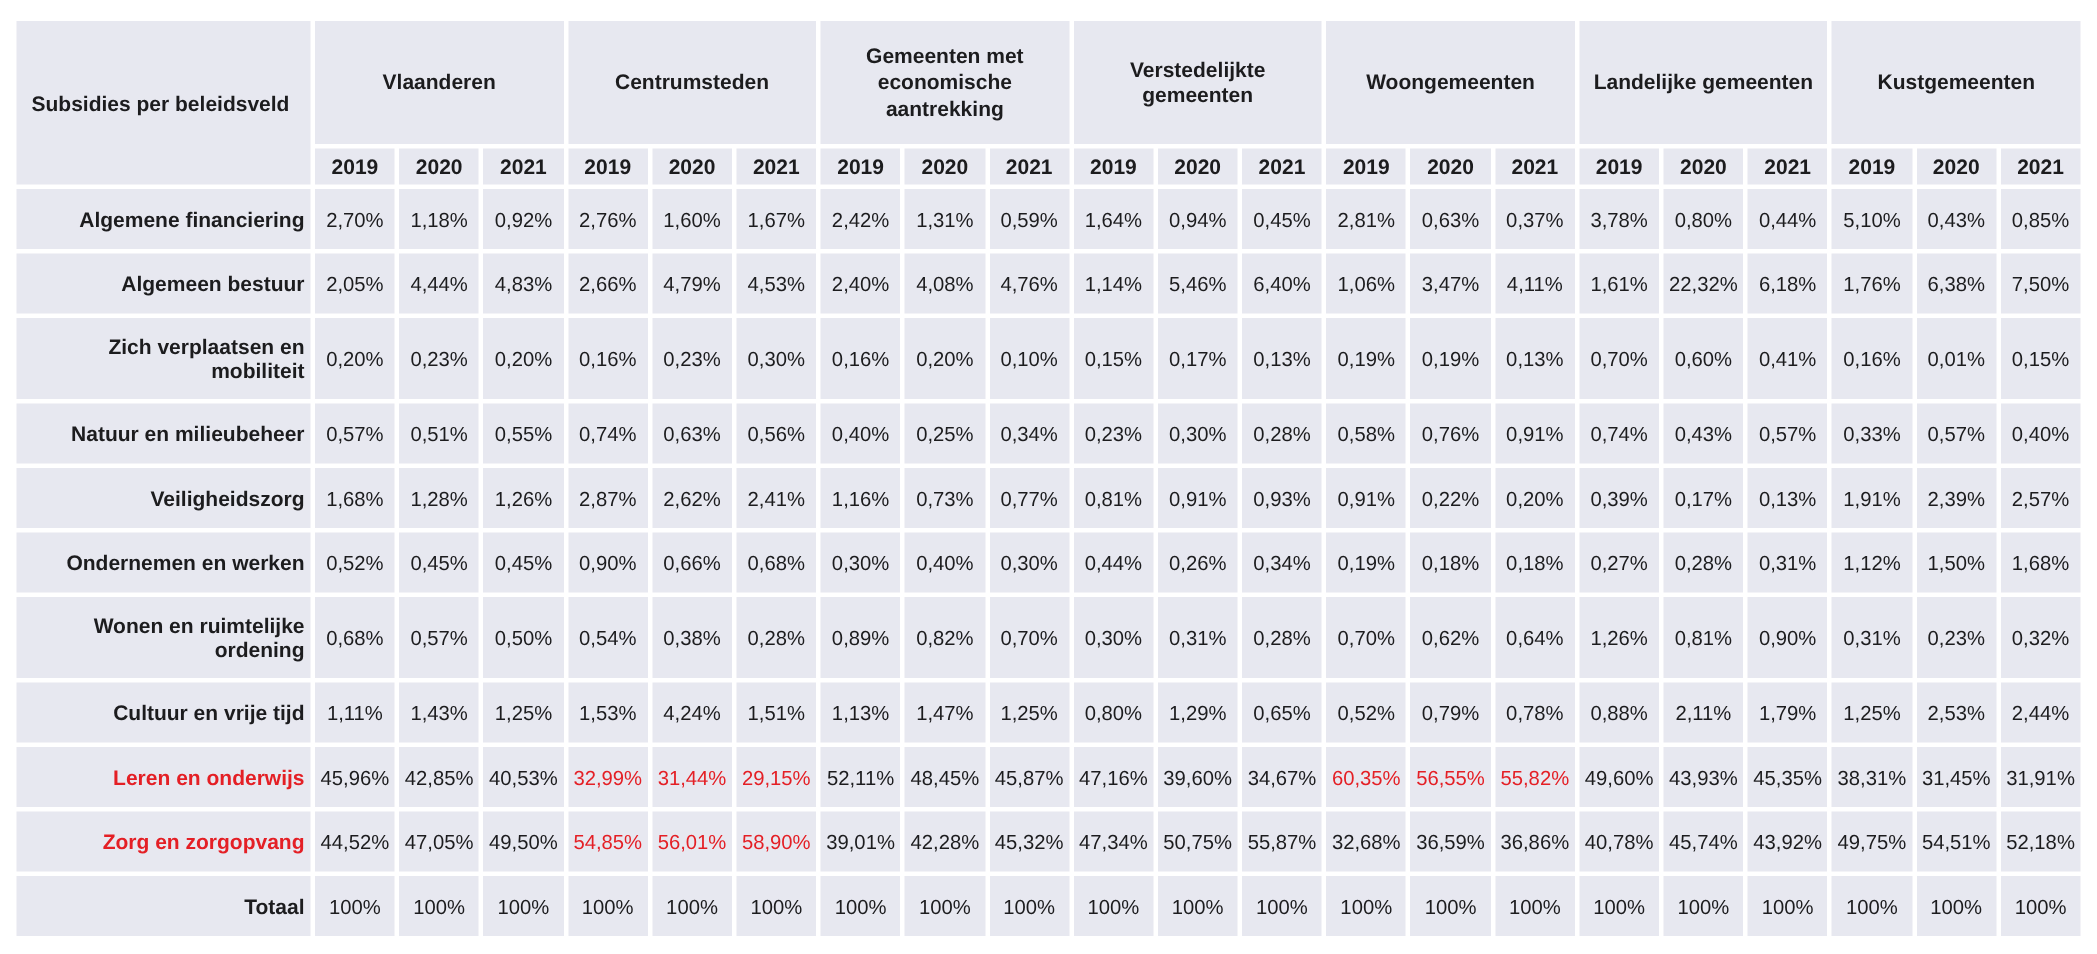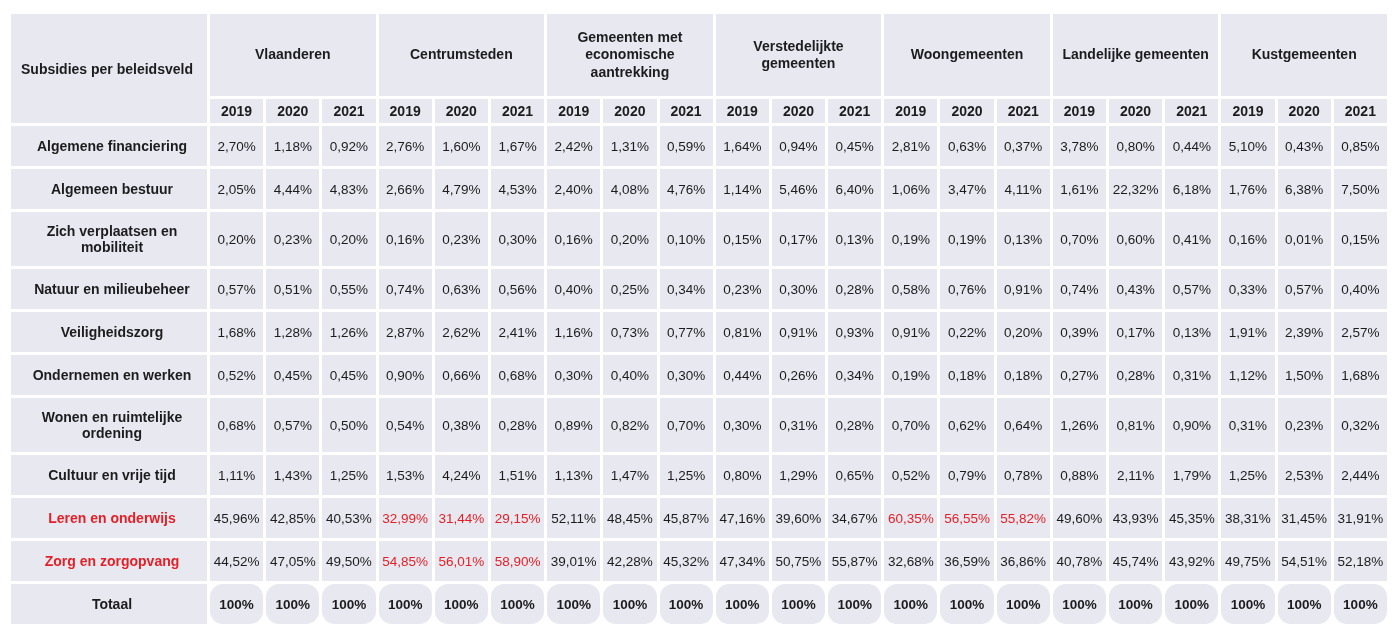--- a/index.html
+++ b/index.html
@@ -47,33 +47,33 @@
     line-height:1.25;
   }
   thead th.year{
     height:24px;
     font-size:14px;
     font-weight:bold;
     text-align:center;
     padding:0;
   }
   tbody th.rowlabel{
-    text-align:center;
+    text-align:right;
     font-size:14px;
     font-weight:bold;
     padding:11px 4px 11px 10px;
     line-height:1.15;
   }
   tbody td.val{
     text-align:center;
     font-size:13.5px;
     padding:11px 0;
     height:18px;
   }
-  tbody tr.total td.val{font-weight:bold;border-radius:13px;}
+  tbody tr.total td.val{font-weight:normal;}
   .red{color:var(--red);}
 </style>
 </head>
 <body>
 
 <div class="wrap">
   <table>
     <colgroup>
         <col class="c-label">
         <col class="c-data">

